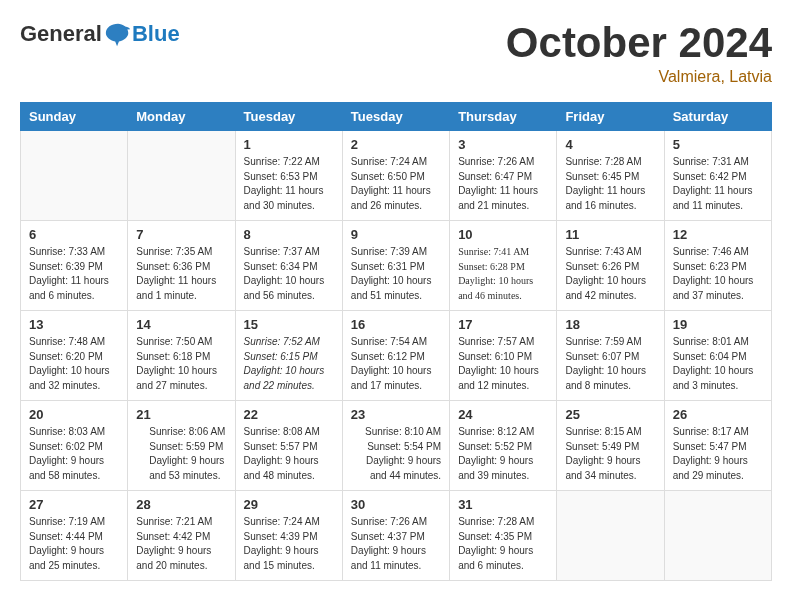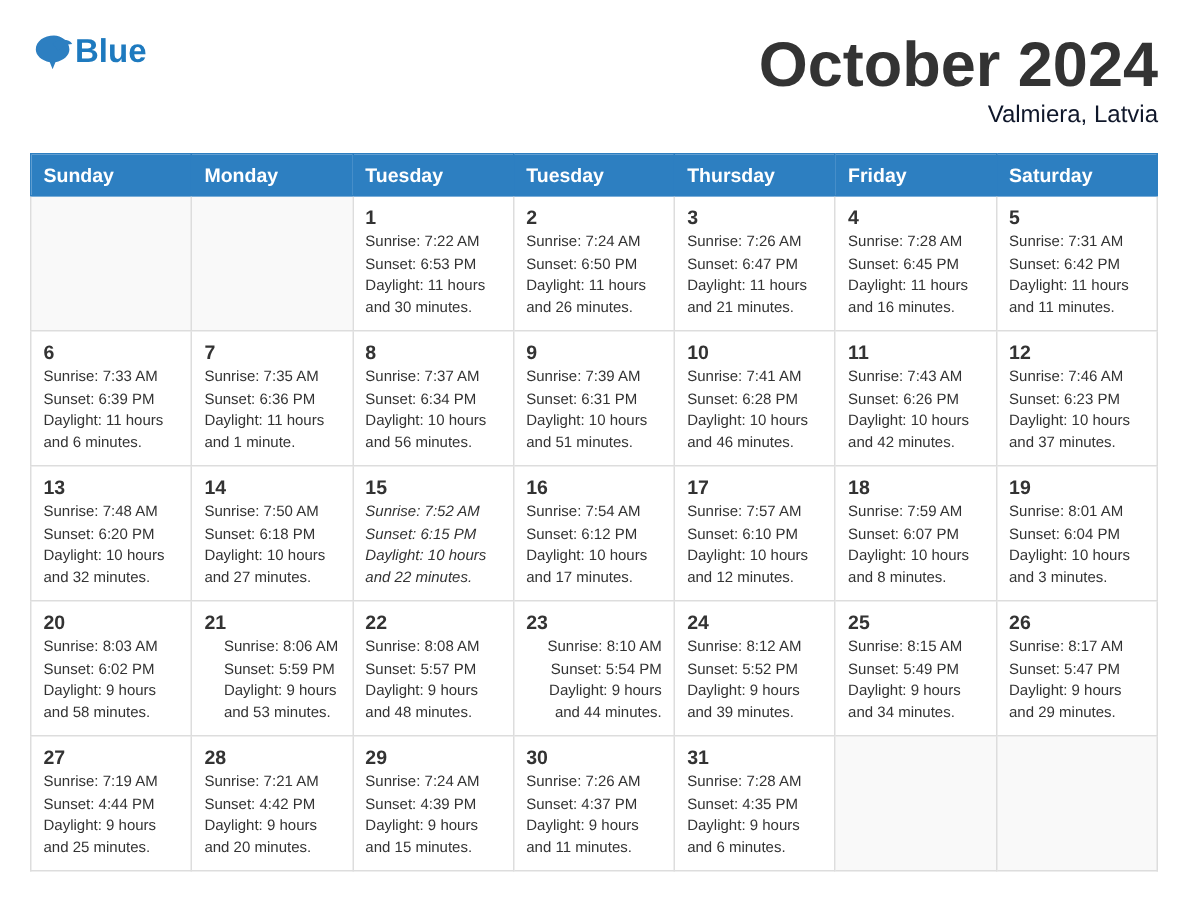--- a/index.html
+++ b/index.html
@@ -39,21 +39,21 @@
       text-align: right;
     }
     .month-title {
       font-size: 42px;
       font-weight: bold;
       color: #333;
       line-height: 1.1;
     }
     .location {
       font-size: 16px;
-      color: #0f172a;
+      color: #a16207;
       margin-top: 2px;
     }
     .calendar {
       width: 100%;
       border-collapse: collapse;
       border: 1px solid #f9a8d4;
     }
     .calendar th {
       background-color: #2d7fc1;
       color: #fff;
@@ -90,20 +90,21 @@
     tr.week-row td {
       height: 90px;
     }
   </style>
 </head>
 <body>
 
 <div class="header">
   <div class="logo">
     <div class="logo-text">
+      <span class="logo-general">General</span>
       <svg class="logo-icon" viewBox="0 0 30 30" xmlns="http://www.w3.org/2000/svg">
         <path d="M15 4 C20 4, 26 8, 26 14 C26 18, 22 22, 16 23 L14 28 L12 23 C6 22, 2 18, 2 14 C2 8, 8 4, 15 4Z" fill="#2d7fc1"></path>
         <path d="M14 10 C18 6, 26 6, 28 10 C24 10, 20 12, 18 15 C16 12, 14 10, 14 10Z" fill="#2d7fc1"></path>
       </svg>
       <span class="logo-blue">Blue</span>
     </div>
   </div>
   <div class="title-section">
     <div class="month-title">October 2024</div>
     <div class="location">Valmiera, Latvia</div>
@@ -186,21 +187,21 @@
         </td>
         <td>
           <span class="day-number">9</span>
           <div class="day-info" style="white-space: pre-line;">Sunrise: 7:39 AM
 Sunset: 6:31 PM
 Daylight: 10 hours
 and 51 minutes.</div>
         </td>
         <td>
           <span class="day-number">10</span>
-          <div class="day-info" style="white-space: pre-line;">Sunrise: 7:41 AM
+          <div class="day-info" style="white-space: pre-line; font-family: Liberation Serif, serif;">Sunrise: 7:41 AM
 Sunset: 6:28 PM
 Daylight: 10 hours
 and 46 minutes.</div>
         </td>
         <td>
           <span class="day-number">11</span>
           <div class="day-info" style="white-space: pre-line;">Sunrise: 7:43 AM
 Sunset: 6:26 PM
 Daylight: 10 hours
 and 42 minutes.</div>

